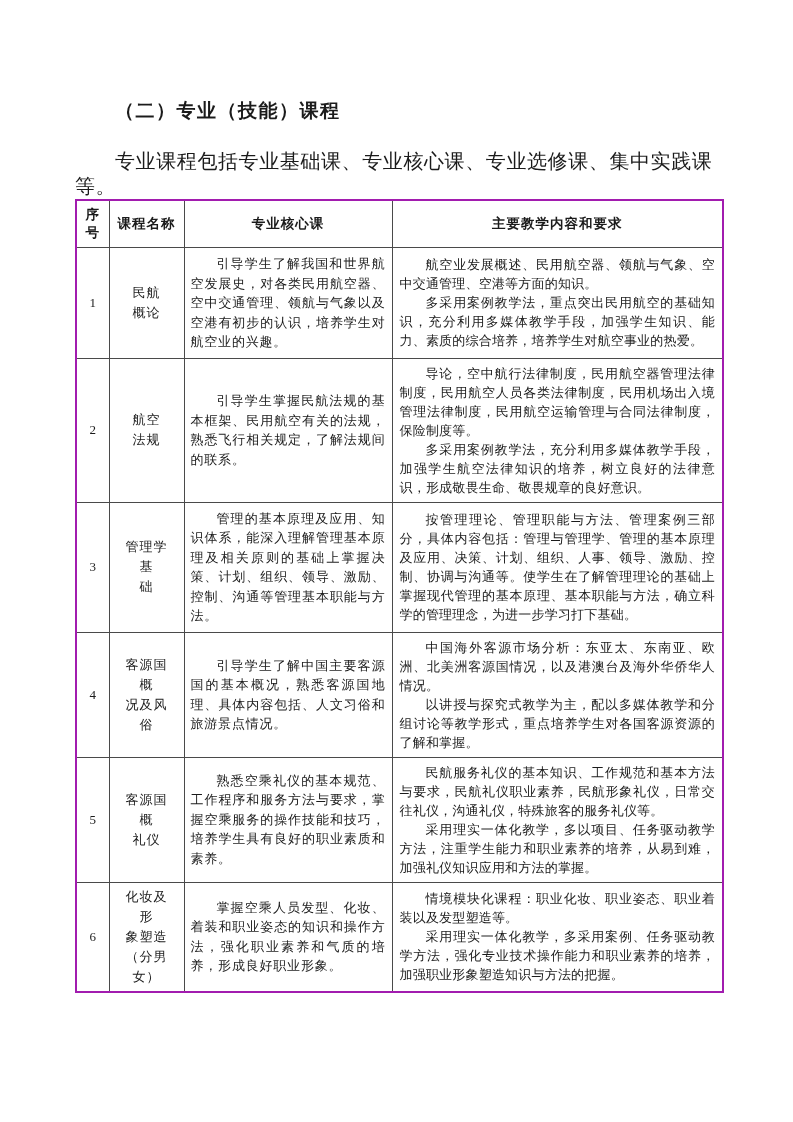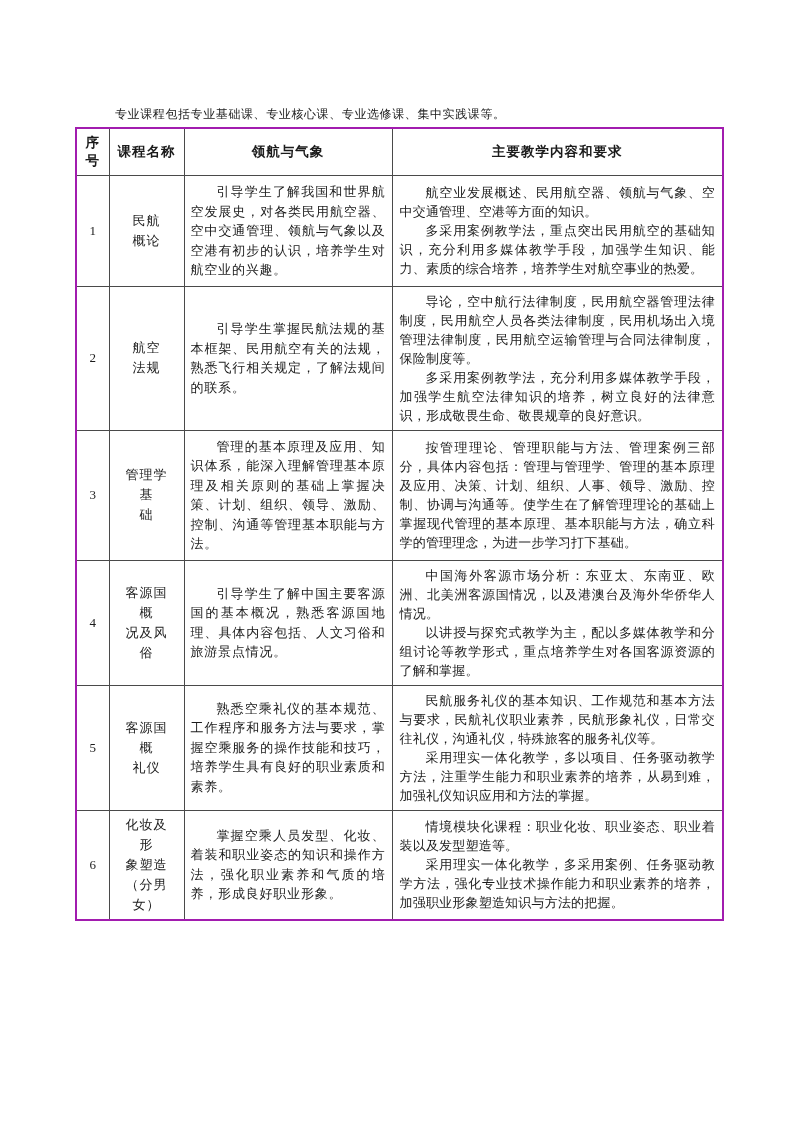--- a/index.html
+++ b/index.html
@@ -19,22 +19,22 @@
     padding: 99px 71px 0 75px;
   }
   .heading {
     font-size: 19px;
     font-weight: 700;
     margin: 0 0 0 40px;
     letter-spacing: 1.5px;
     line-height: 24px;
   }
   .intro {
-    font-size: 12px;
-    margin: 3px 0 0 0;
+    font-size: 20px;
+    margin: 26px 0 0 0;
     text-indent: 40px;
     letter-spacing: 0.6px;
     line-height: 25px;
   }
   .caption {
     font-size: 14.5px;
     font-weight: 700;
     text-align: center;
     margin: 13px 0 7px 0;
     letter-spacing: 0.5px;
@@ -87,34 +87,35 @@
     text-align: justify;
     text-justify: inter-character;
     text-indent: 2em;
     letter-spacing: 0.2px;
   }
 </style>
 </head>
 <body>
 
 <div class="page">
+  <h1 class="heading">（二）专业（技能）课程</h1>
   <p class="intro">专业课程包括专业基础课、专业核心课、专业选修课、集中实践课等。</p>
 
   <table class="course-table">
     <colgroup>
       <col style="width:33px">
       <col style="width:75px">
       <col style="width:208px">
       <col style="width:331px">
     </colgroup>
     <thead>
       <tr>
         <th>序号</th>
         <th>课程名称</th>
-        <th>领航与气象</th>
+        <th>专业核心课</th>
         <th>主要教学内容和要求</th>
       </tr>
     </thead>
     <tbody>
         <tr>
           <td class="cell-num">1</td>
           <td class="cell-name">民航
 概论</td>
           <td class="cell-goal">
             <p>引导学生了解我国和世界航空发展史，对各类民用航空器、空中交通管理、领航与气象以及空港有初步的认识，培养学生对航空业的兴趣。</p>

